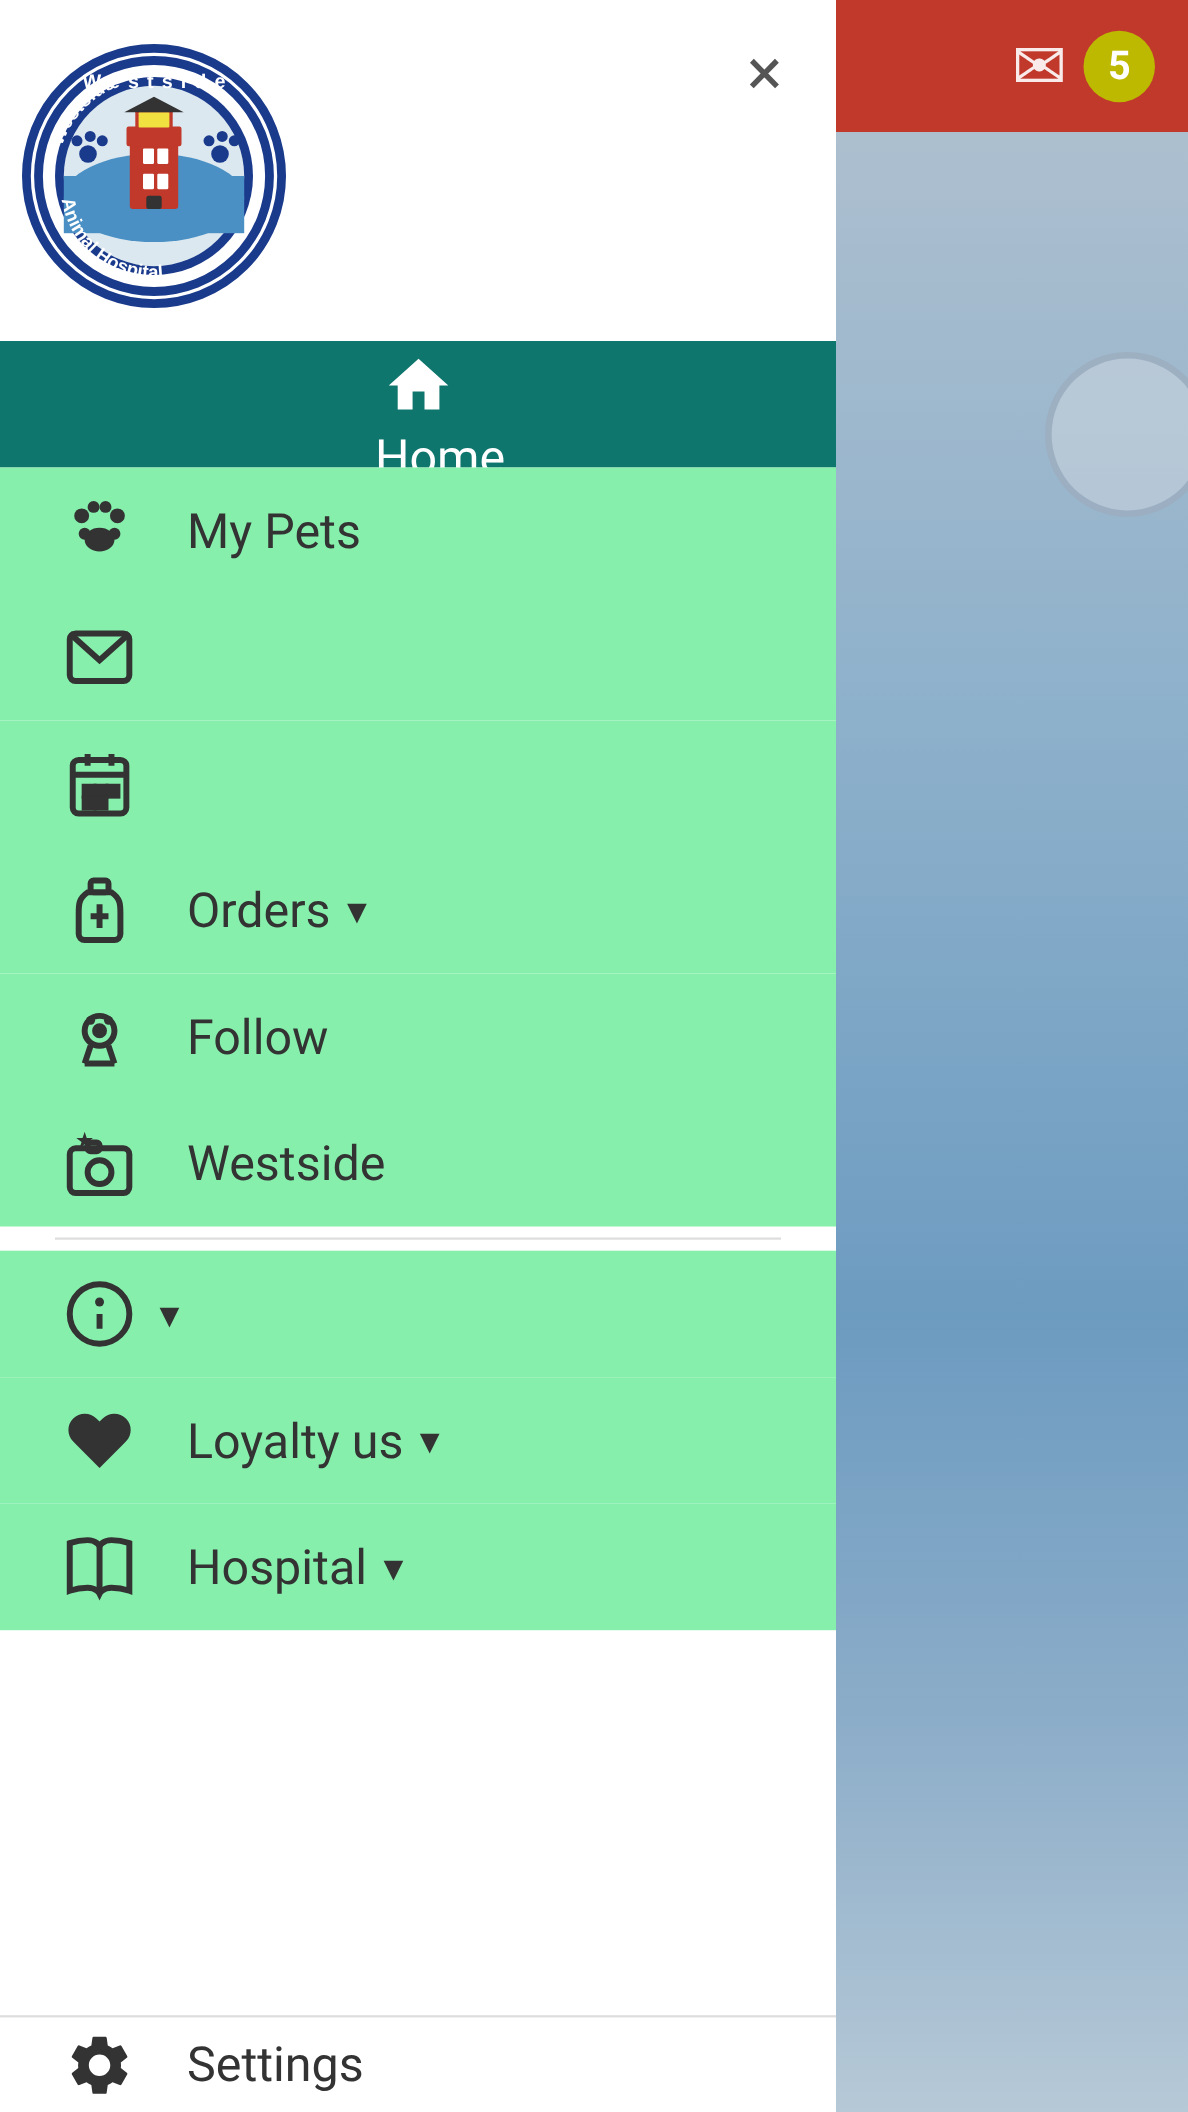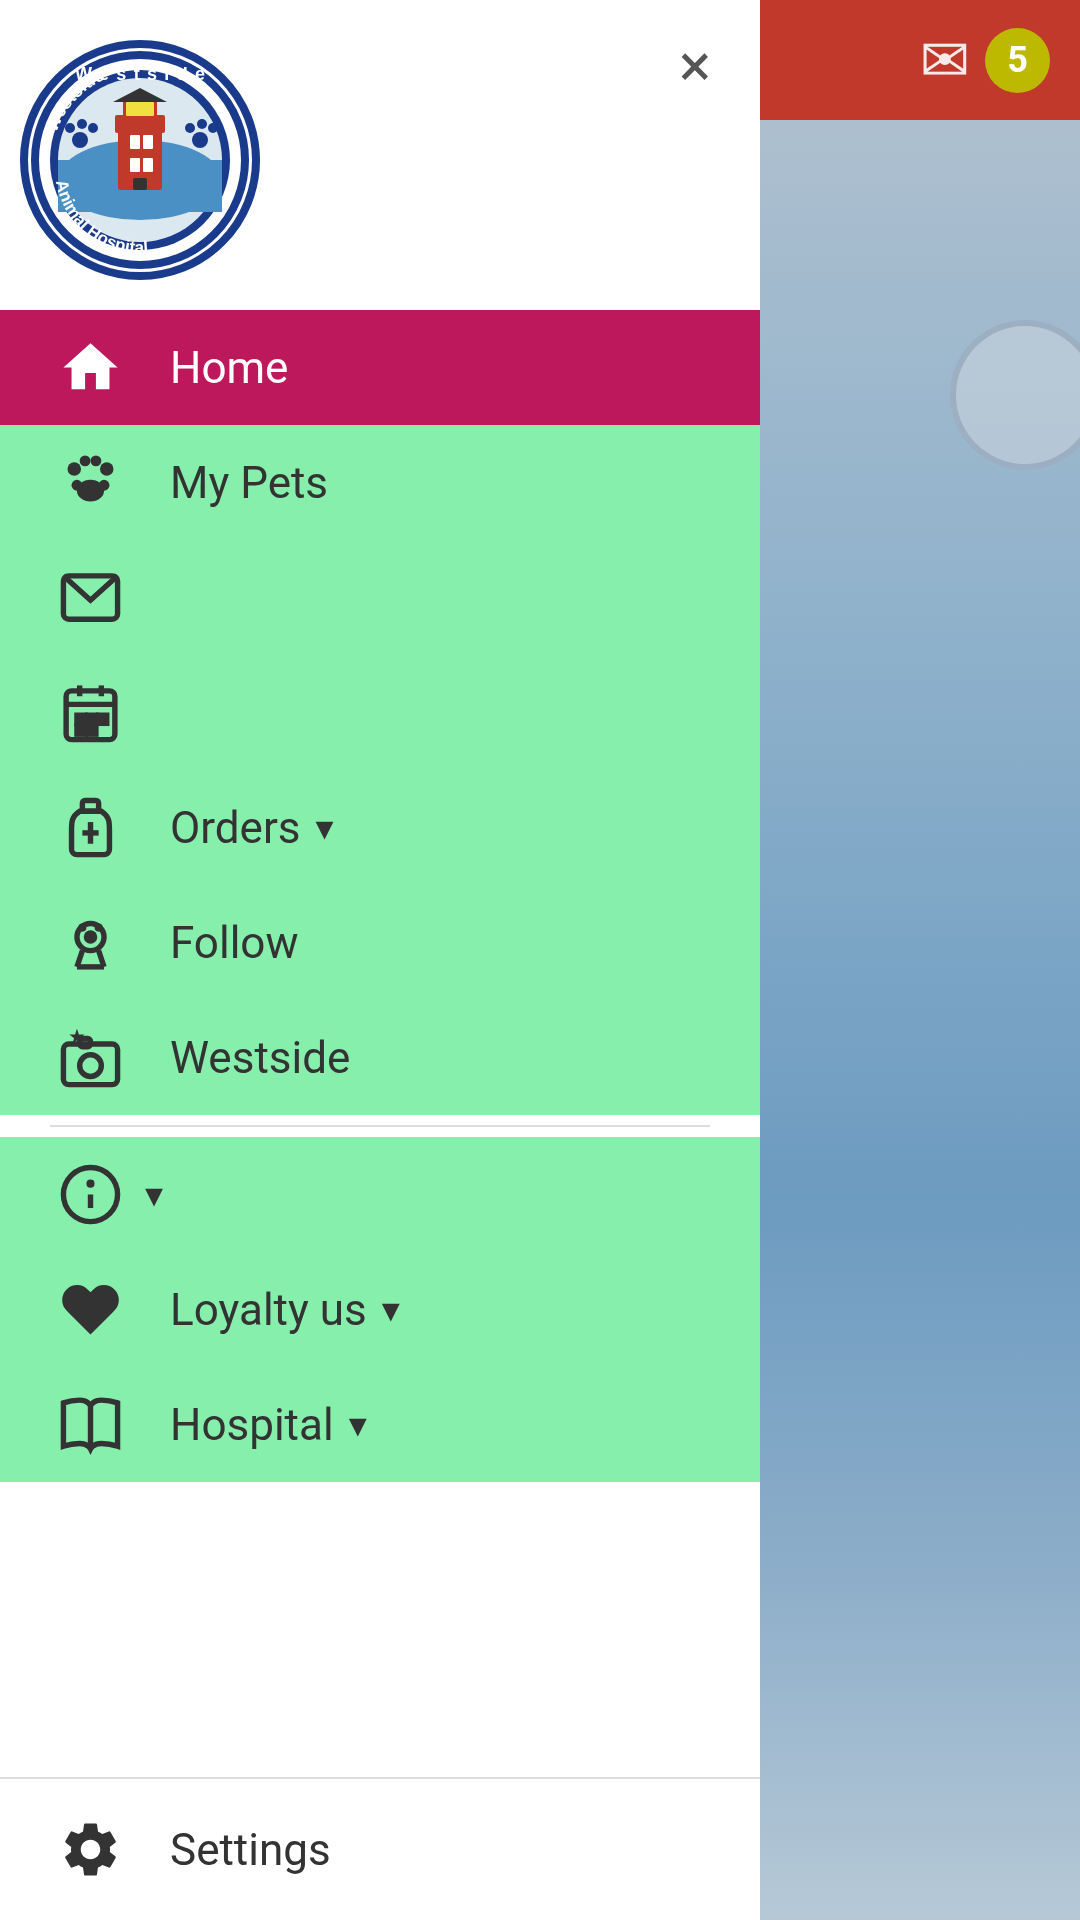--- a/index.html
+++ b/index.html
@@ -75,21 +75,22 @@
       align-items: center;
       padding: 0 50px;
       height: 115px;
       cursor: pointer;
       border: none;
       background: #86efac;
       width: 100%;
     }
 
     .nav-item.active {
-      background: #be185d;
+      background: #0f766e;
+      flex-direction: column;
     }
 
     .nav-item.active .nav-label {
       color: white;
     }
 
     .nav-icon {
       width: 80px;
       height: 80px;
       display: flex;
@@ -125,21 +126,21 @@
       background: #ddd;
       margin: 10px 50px;
     }
 
     
     .settings-bar {
       position: absolute;
       bottom: 0;
       left: 0;
       width: 760px;
-      height: 143px;
+      height: 88px;
       border-top: 2px solid #ddd;
       display: flex;
       align-items: center;
       padding: 0 50px;
       background: white;
     }
 
     
     .right-partial {
       position: absolute;

